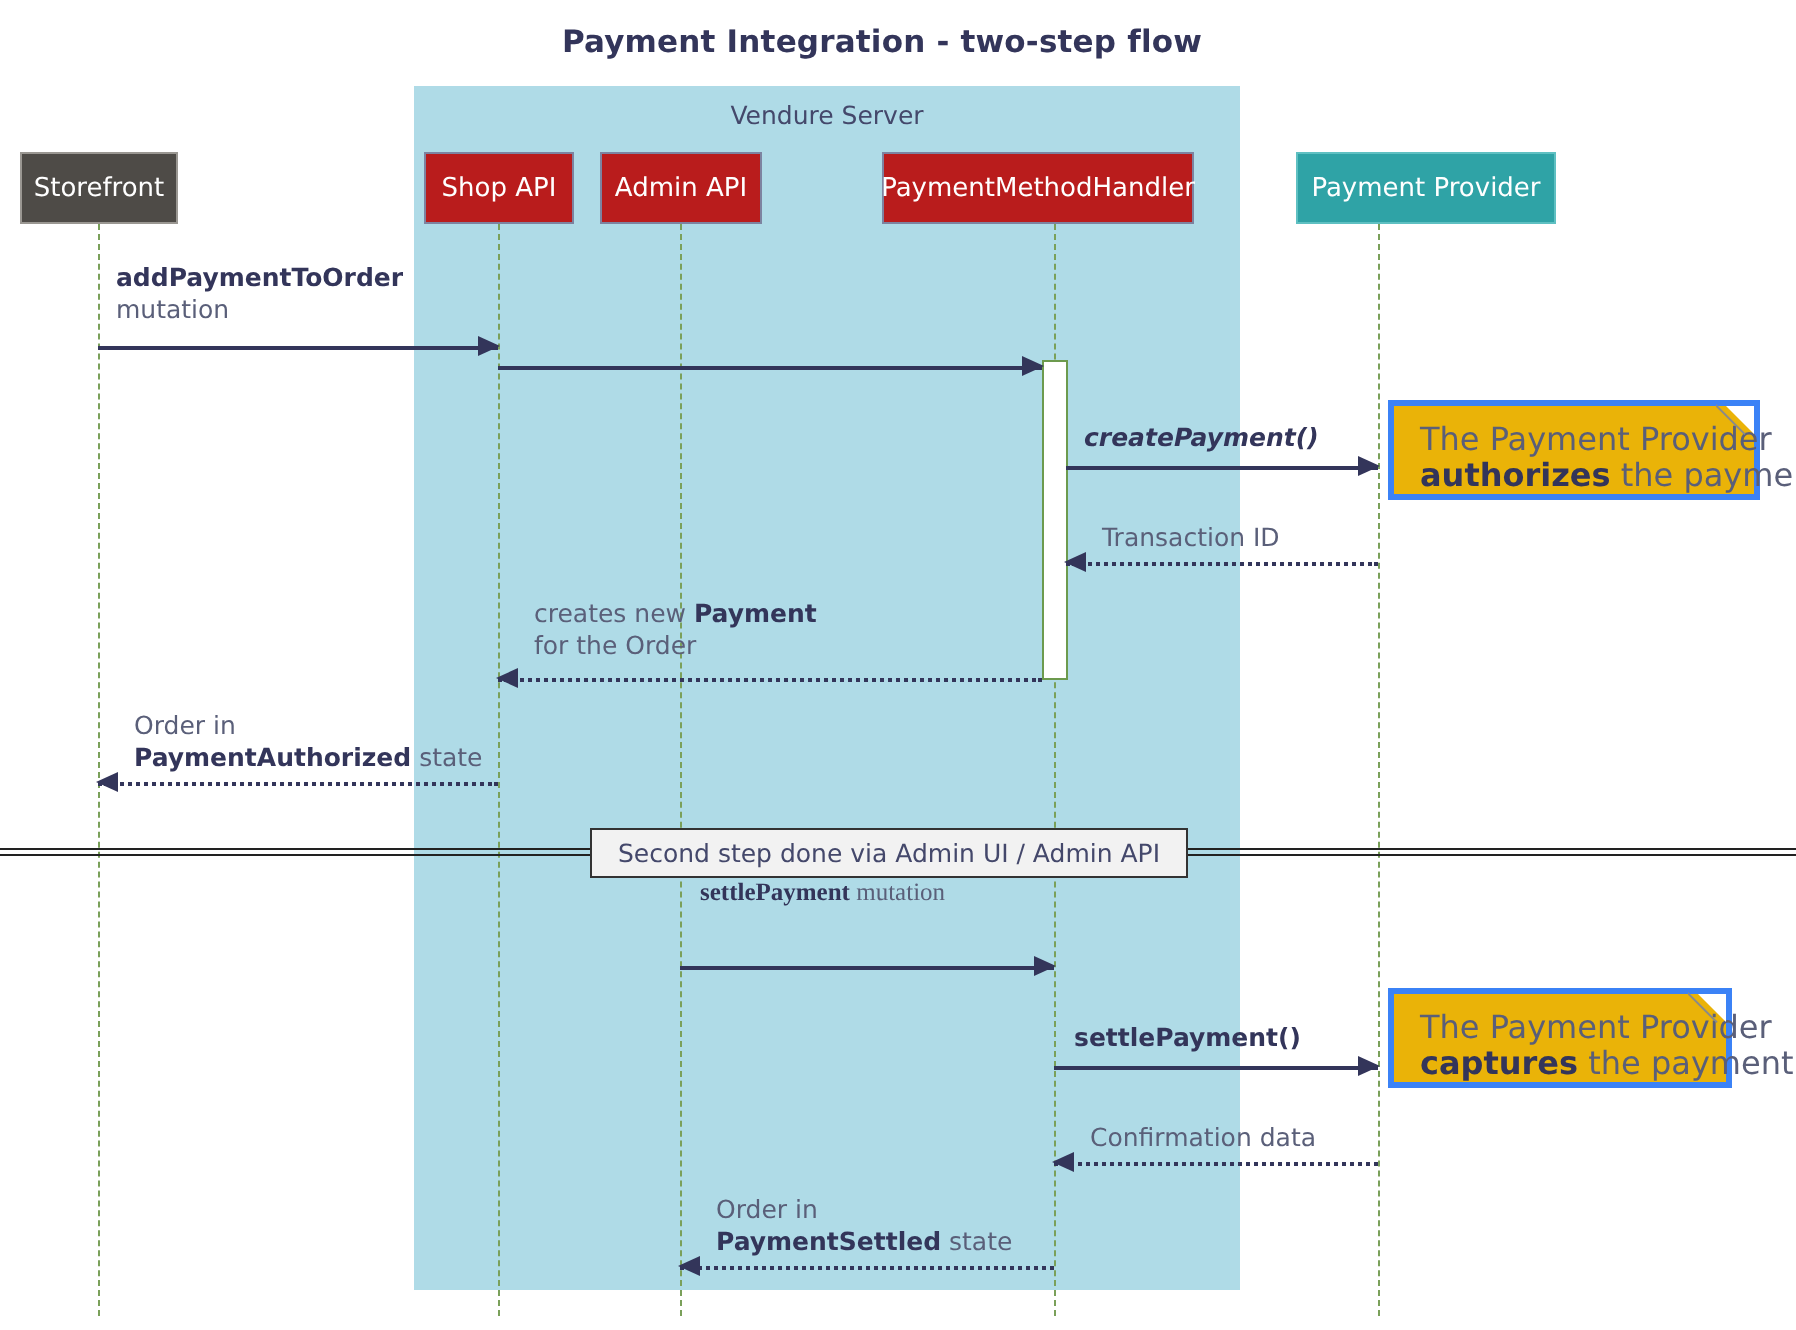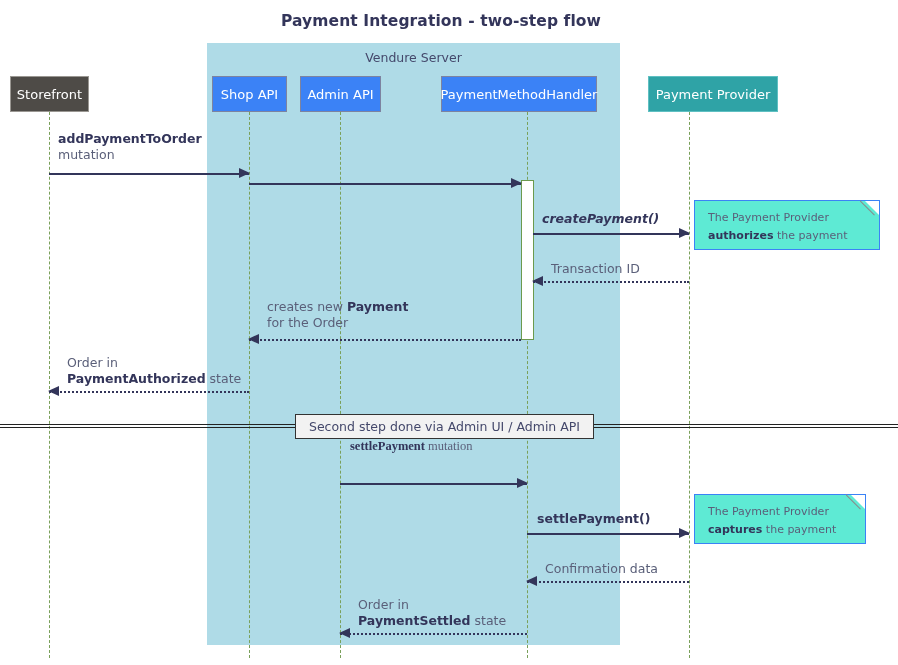--- a/index.html
+++ b/index.html
@@ -64,21 +64,21 @@
     box-sizing: border-box;
     display: flex;
     align-items: center;
     justify-content: center;
     color: #ffffff;
     font-size: 13px;
     border: 1px solid #6f7794;
     white-space: nowrap;
   }
   .p-storefront { background: #4e4b47; border-color: #9a9792; }
-  .p-api        { background: #3b82f6; border-color: #7d83a0; }
+  .p-api        { background: #b91c1c; border-color: #7d83a0; }
   .p-provider   { background: #2fa3a6; border-color: #5fc0c2; }
   
   .activation {
     position: absolute;
     background: #ffffff;
     border: 1px solid #6c9a4e;
     box-sizing: border-box;
   }
   
   .msg {
@@ -118,24 +118,24 @@
     position: absolute;
     font-size: 12.5px;
     color: #5a5f79;
     line-height: 16px;
     white-space: nowrap;
   }
   .msg-label b { color: #33355a; font-weight: bold; }
   
   .note {
     position: absolute;
-    background: #5eead4;
-    border: 1px solid #3b82f6;
-    box-sizing: border-box;
-    font-size: 11px;
+    background: #eab308;
+    border: 3px solid #3b82f6;
+    box-sizing: border-box;
+    font-size: 16px;
     line-height: 18px;
     color: #5a5f79;
     padding: 8px 12px 8px 13px;
     white-space: nowrap;
   }
   .note b { color: #33355a; font-weight: bold; }
   .note .fold {
     position: absolute;
     top: 0;
     right: 0;

